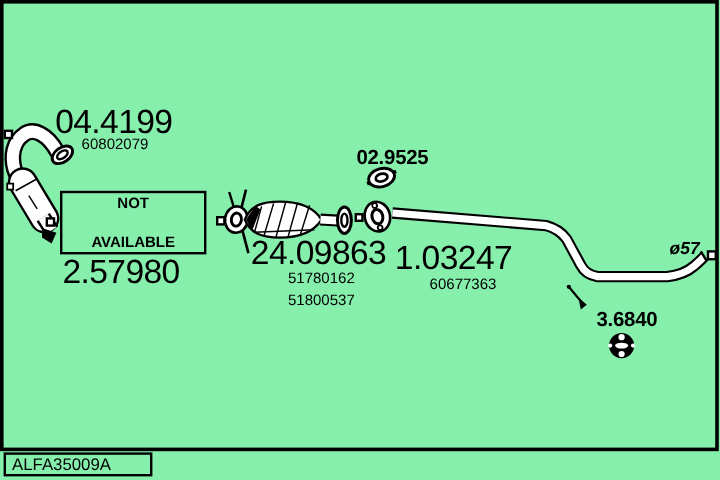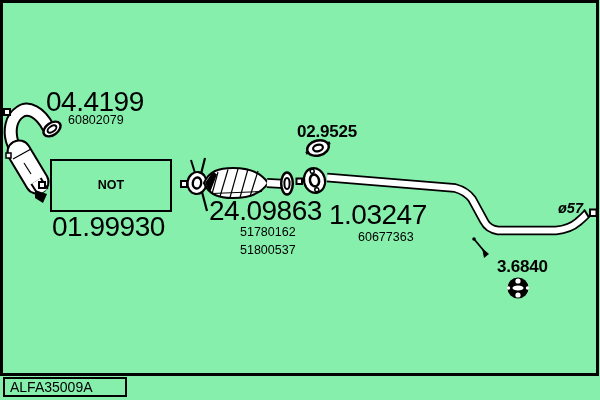--- a/index.html
+++ b/index.html
@@ -116,22 +116,23 @@
       <circle cx="508.5" cy="288" r="1.7" fill="#fff"></circle>
       <circle cx="527.5" cy="288" r="1.7" fill="#fff"></circle>
     </g>
   </svg>
 
   <div class="lbl big" style="left:46px;top:88px">04.4199</div>
   <div class="lbl sm" style="left:68px;top:114px">60802079</div>
 
   <div class="na-box">
     <div>NOT</div>
+    <div>AVAILABLE</div>
   </div>
-  <div class="lbl big" style="left:52px;top:213px">01.99930</div>
+  <div class="lbl big" style="left:52px;top:213px">2.57980</div>
 
   <div class="lbl smb" style="left:297px;top:123px">02.9525</div>
 
   <div class="lbl big" style="left:209px;top:197px">24.09863</div>
   <div class="lbl sm" style="left:240px;top:226px">51780162</div>
   <div class="lbl sm" style="left:240px;top:244px">51800537</div>
 
   <div class="lbl big" style="left:329px;top:201px">1.03247</div>
   <div class="lbl sm" style="left:358px;top:231px">60677363</div>
   <div class="lbl dia" style="left:558px;top:201px">ø57</div>

